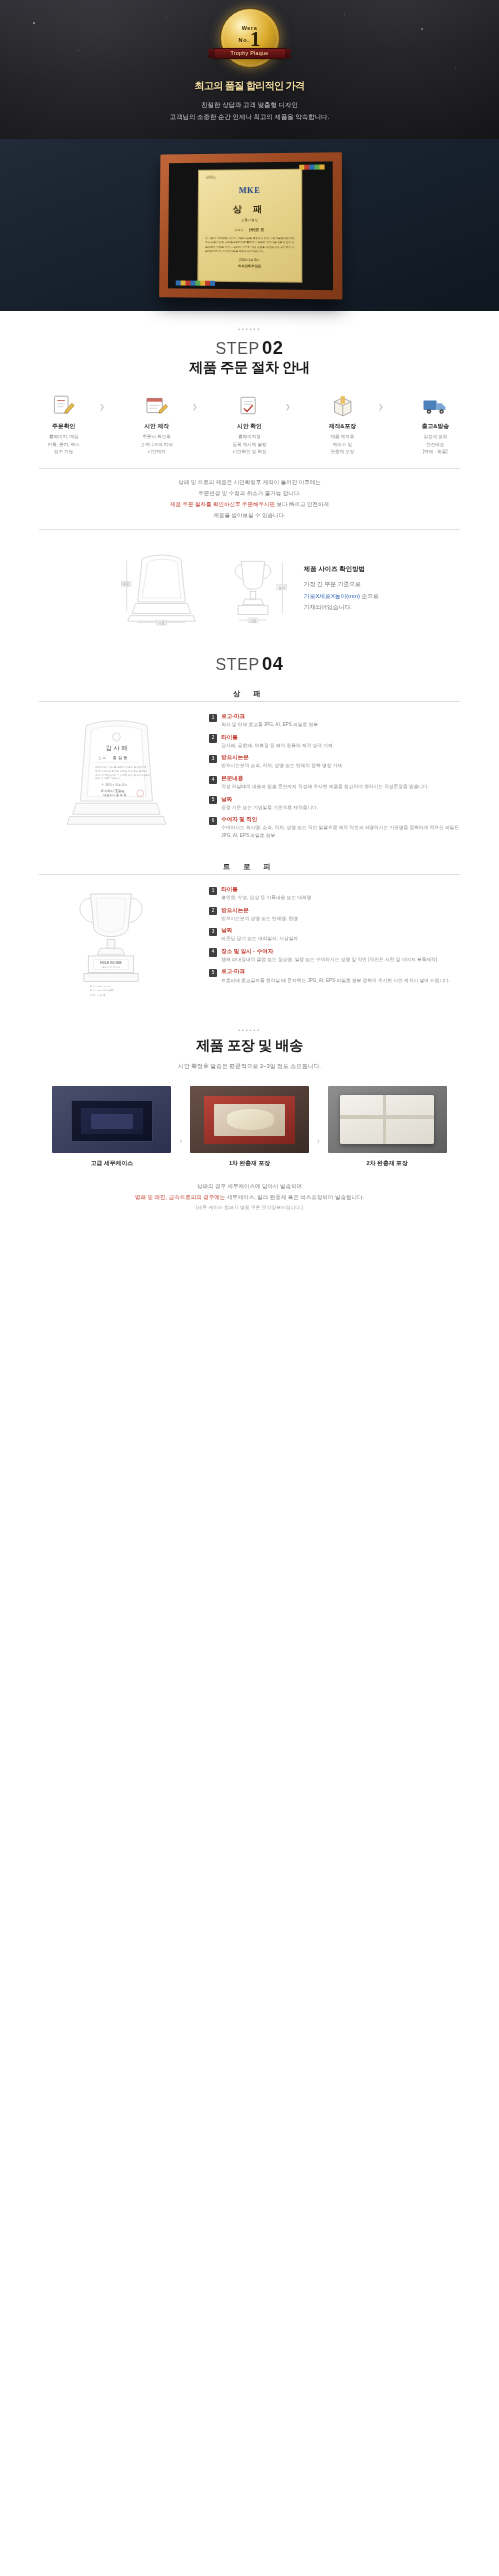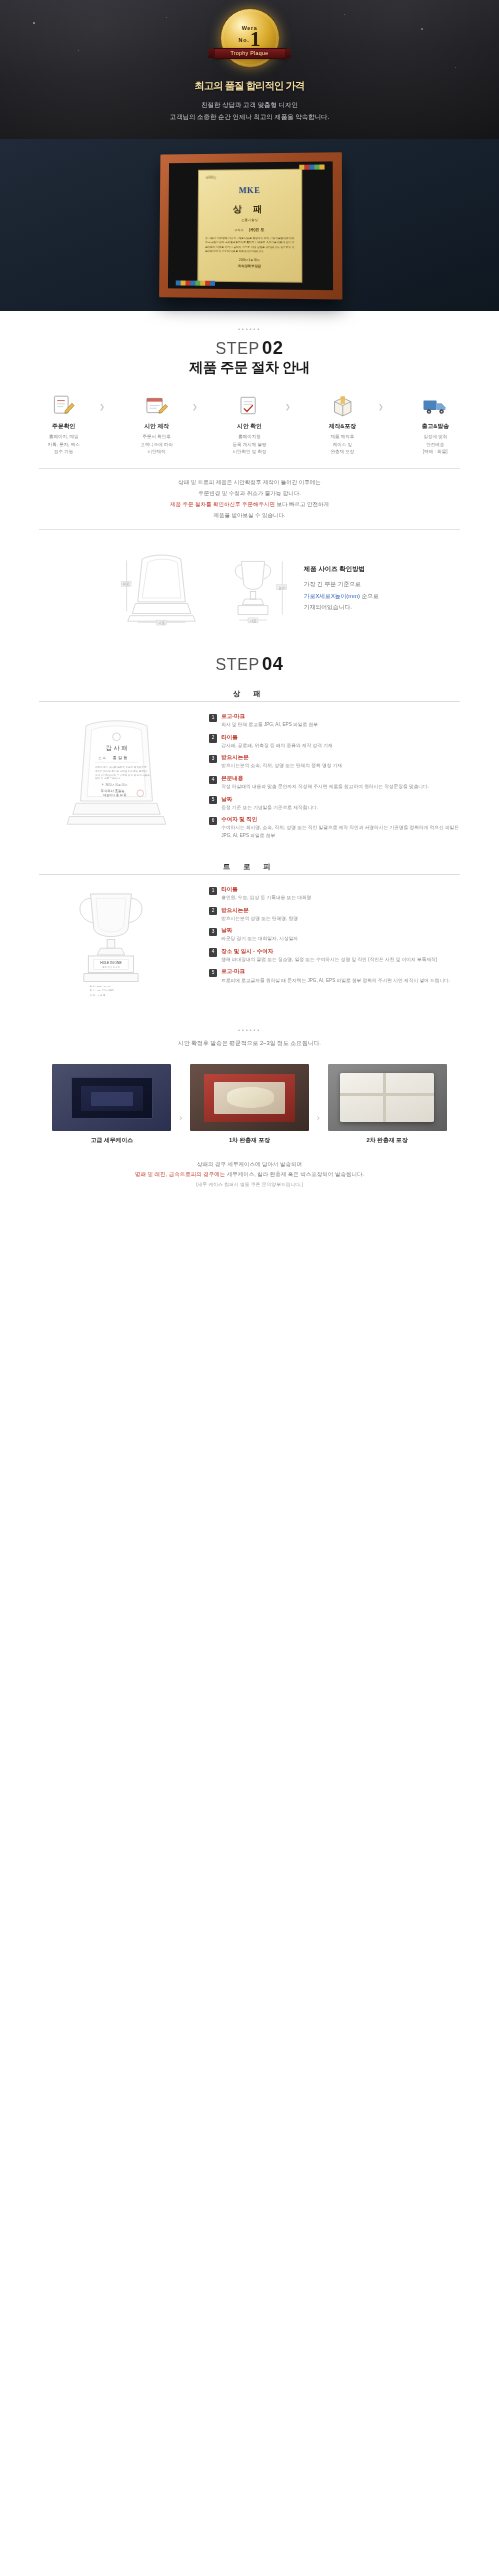--- a/index.html
+++ b/index.html
@@ -509,20 +509,21 @@
               <div class="h">로고·마크</div>
               <div class="d">트로피에 로고글자를 원하실 때 문자택는 JPG, AI, EPS 파일로 첨부 정확히 주시면 시안 제작시 넣어 드립니다.</div>
             </div>
         </div>
       </div>
     </div>
   </div>
 
   <div class="section">
     <div class="sec-dots">••••••</div>
+    <div class="step-title">제품 포장 및 배송</div>
     <div class="step-desc">시안 확정후 발송은 평균적으로 2~3일 정도 소요됩니다.</div>
 
     <div class="pack-row">
       <div class="pack">
         <div class="pack-img" style="background:linear-gradient(150deg,#4a4f6b,#2b3050);">
           <div style="position:absolute;left:19px;top:13.3px;width:82px;height:42px;background:linear-gradient(150deg,#151a30,#0d1126);border:1.1px solid #3a4062;border-radius:1.7px;"></div>
           <div style="position:absolute;left:29px;top:22px;width:62px;height:25.5px;background:linear-gradient(160deg,#23284a,#171c36);border-radius:1.1px;"></div>
           <div style="position:absolute;left:39px;top:28px;width:42px;height:14.4px;background:#3d4470;border-radius:1.1px;opacity:.7;"></div>
         </div>
         <div class="pack-cap">고급 세무케이스</div>

